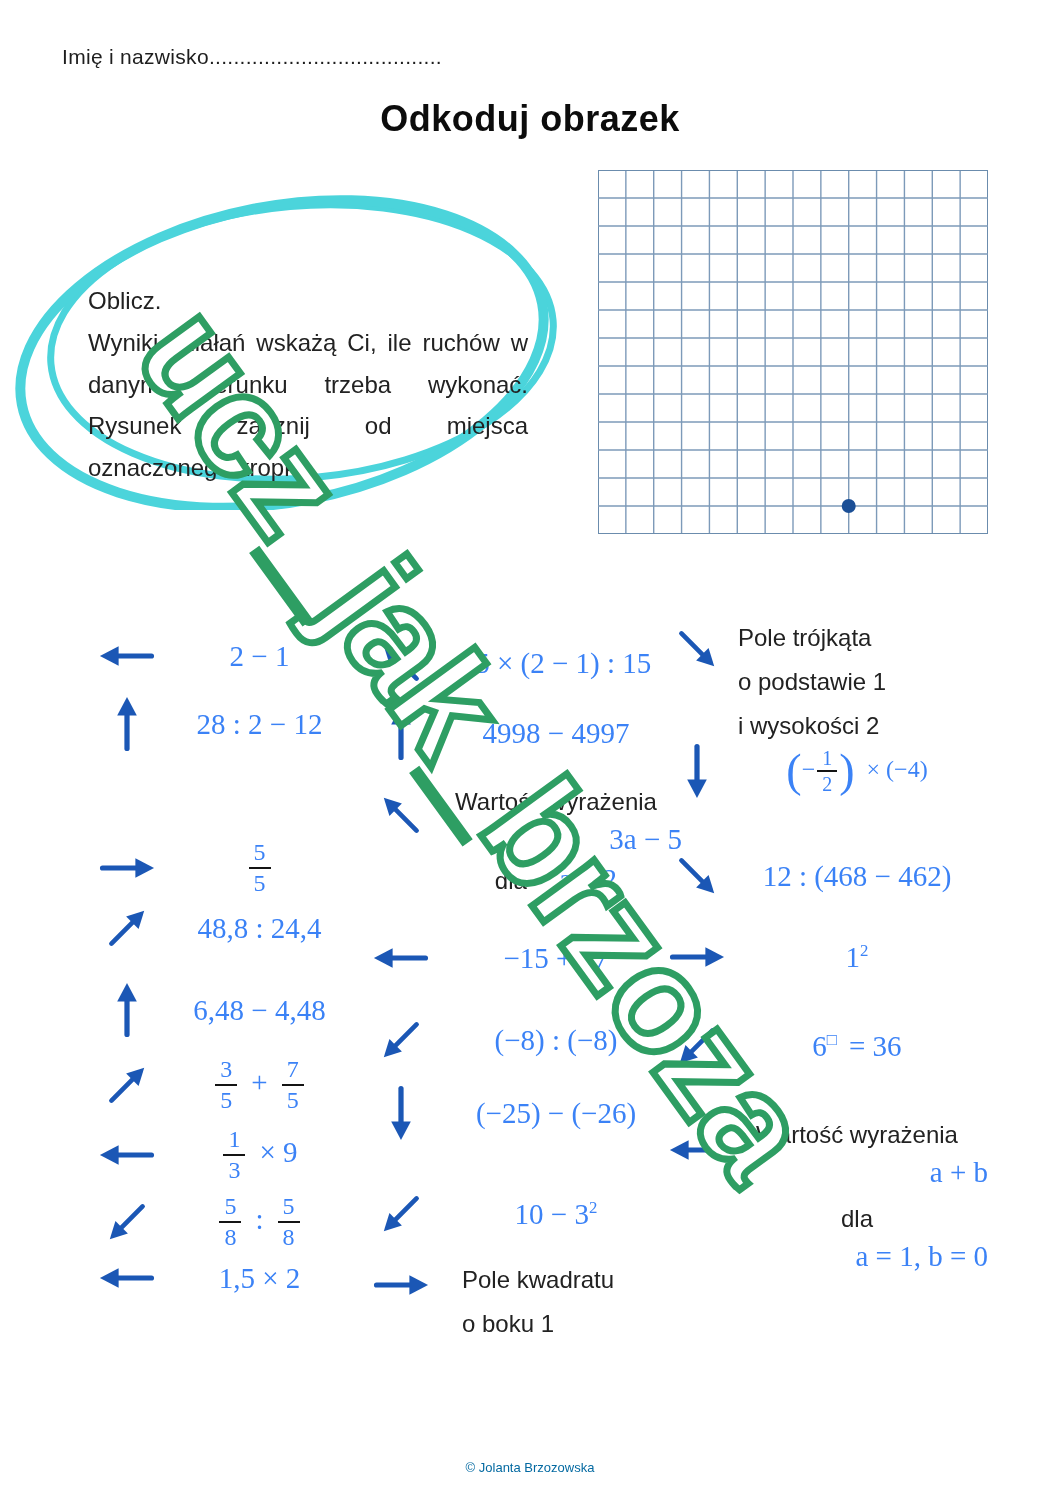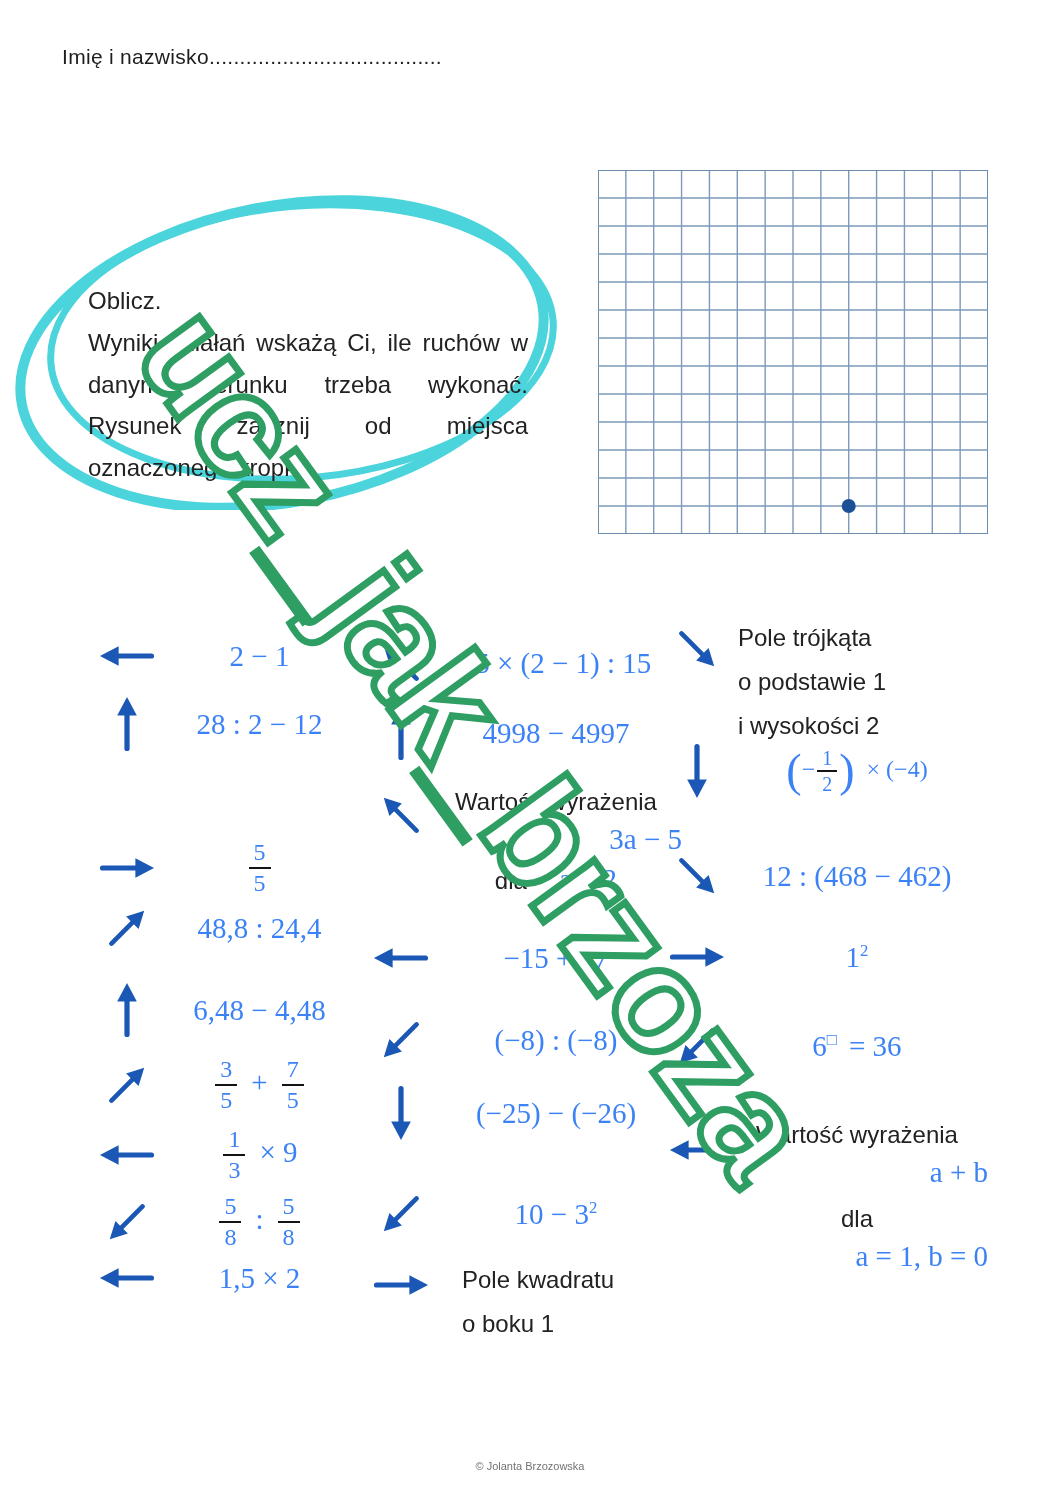--- a/index.html
+++ b/index.html
@@ -54,28 +54,29 @@
   .frac{display:inline-flex;flex-direction:column;vertical-align:middle;text-align:center;
     font-size:24px;line-height:1.12;margin:0 2px;}
   .frac .num{padding:0 5px 1px;border-bottom:2px solid #141414;display:block;}
   .frac .den{padding:1px 5px 0;display:block;}
   .op{margin:0 12px;}
   .rest{margin-left:12px;}
   .bigp{font-size:46px;font-weight:400;vertical-align:middle;line-height:0;}
   .small-math{font-size:24px;}
   .dla-gap{margin-left:32px;}
   
-  .footer{position:absolute;left:0;top:1460px;width:100%;text-align:center;font-size:11px;color:#737373;}
+  .footer{position:absolute;left:0;top:1460px;width:100%;text-align:center;font-size:13px;color:#0369a1;}
 </style>
 </head>
 <body>
 
 <div class="page">
 
   <div class="name-line">Imię  i nazwisko......................................</div>
+  <div class="title">Odkoduj obrazek</div>
 
   <svg class="ellipse-svg" viewBox="0 0 565 320">
     <ellipse cx="292" cy="152" rx="252" ry="136" stroke-width="7" transform="rotate(-5 292 152)"></ellipse>
     <ellipse cx="272" cy="164" rx="265" ry="148" stroke-width="10" transform="rotate(-11 272 164)"></ellipse>
   </svg>
 
   <div class="instructions">
     <div>Oblicz.</div>
     <p>Wyniki działań wskażą Ci, ile ruchów w danym kierunku trzeba wykonać. Rysunek zacznij od miejsca oznaczonego kropką.</p>
   </div>

